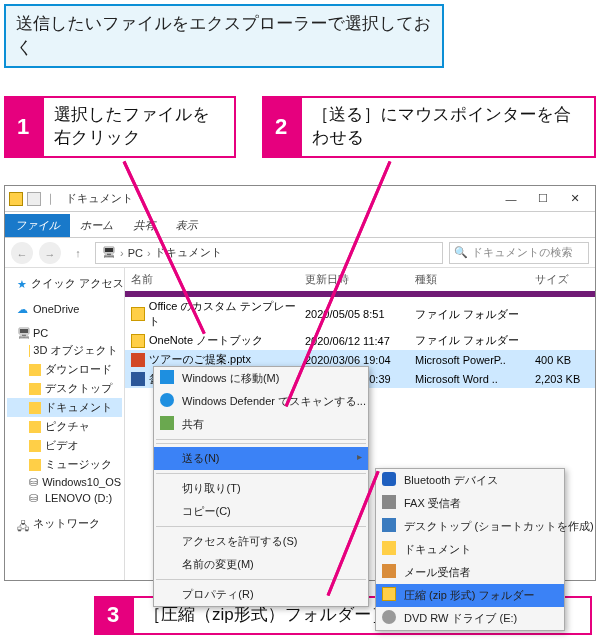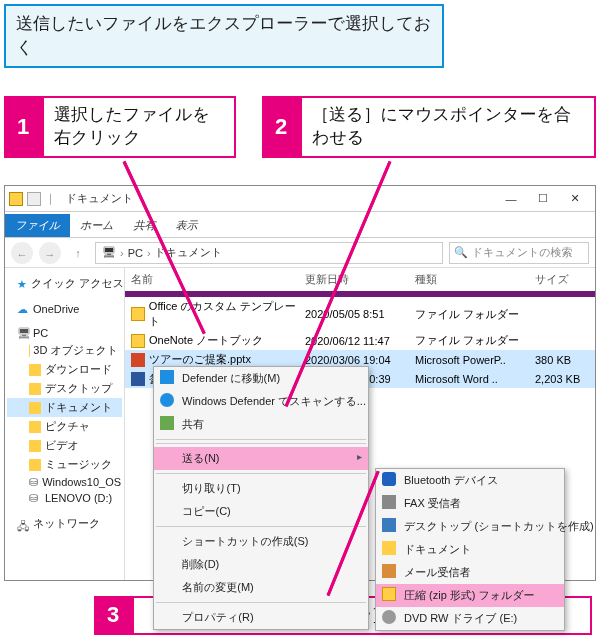--- a/index.html
+++ b/index.html
@@ -73,21 +73,21 @@
   .row.sel { background:#cde8ff;}
 
   
   .menu { position:absolute; background:#f5f5f5; border:1px solid #aaa; box-shadow:2px 2px 6px rgba(0,0,0,.3); font-size:11px; z-index:40; }
   .menu1 { top:98px; left:28px; width:216px;}
   .menu2 { top:200px; left:250px; width:190px;}
   .mi { padding:4px 20px 4px 28px; position:relative; white-space:nowrap; color:#222;}
   .mi.arrow::after{content:"▸"; position:absolute; right:6px; top:4px; color:#555; font-size:10px;}
   .mi .mico{position:absolute; left:6px; top:3px; width:14px; height:14px;}
   .msep{height:1px; background:#ccc; margin:3px 2px;}
-  .mi.hl{background:#f9a8d4;}
+  .mi.hl{background:#3b82f6;}
 
   .mico.od{background:#1e8fe0;}
   .mico.def{background:#1e8fe0; border-radius:50%;}
   .mico.share{background:#6aa84f;}
   .mico.bt{background:#1e5fbf; border-radius:3px;}
   .mico.fax{background:#888;}
   .mico.desk{background:#3a7bbf;}
   .mico.doc{background:#ffcf47;}
   .mico.mail{background:#d98c3a;}
   .mico.zip{background:#ffcf47; border:1px solid #cc9a00;}
@@ -240,45 +240,44 @@
         <div class="c-type">ファイル フォルダー</div>
         <div class="c-size"></div>
       </div>
       <div class="row sel">
         <div class="c-name">
             <span class="fico pptx"></span>
             <span>ツアーのご提案.pptx</span>
           </div>
         <div class="c-date">2020/03/06 19:04</div>
         <div class="c-type">Microsoft PowerP..</div>
-        <div class="c-size">380 KB</div>
+        <div class="c-size">400 KB</div>
       </div>
       <div class="row sel">
         <div class="c-name">
             <span class="fico docx"></span>
             <span>参考資料A.docx</span>
           </div>
         <div class="c-date">2020/06/18 10:39</div>
         <div class="c-type">Microsoft Word ..</div>
         <div class="c-size">2,203 KB</div>
       </div>
 
       <div class="menu menu1">
-        <div class="mi"><span class="mico od"></span><span>Defender に移動(M)</span></div>
+        <div class="mi"><span class="mico od"></span><span>Windows に移動(M)</span></div>
         <div class="mi"><span class="mico def"></span><span>Windows Defender でスキャンする...</span></div>
         <div class="mi"><span class="mico share"></span><span>共有</span></div>
         <div class="msep"></div>
         <div class="msep"></div>
         <div class="mi arrow hl"><span>送る(N)</span></div>
         <div class="msep"></div>
         <div class="mi"><span>切り取り(T)</span></div>
         <div class="mi"><span>コピー(C)</span></div>
         <div class="msep"></div>
-        <div class="mi"><span>ショートカットの作成(S)</span></div>
-        <div class="mi"><span>削除(D)</span></div>
+        <div class="mi"><span>アクセスを許可する(S)</span></div>
         <div class="mi"><span>名前の変更(M)</span></div>
         <div class="msep"></div>
         <div class="mi"><span>プロパティ(R)</span></div>
       </div>
 
       <div class="menu menu2">
         <div class="mi"><span class="mico bt"></span><span>Bluetooth デバイス</span></div>
         <div class="mi"><span class="mico fax"></span><span>FAX 受信者</span></div>
         <div class="mi"><span class="mico desk"></span><span>デスクトップ (ショートカットを作成)</span></div>
         <div class="mi"><span class="mico doc"></span><span>ドキュメント</span></div>

